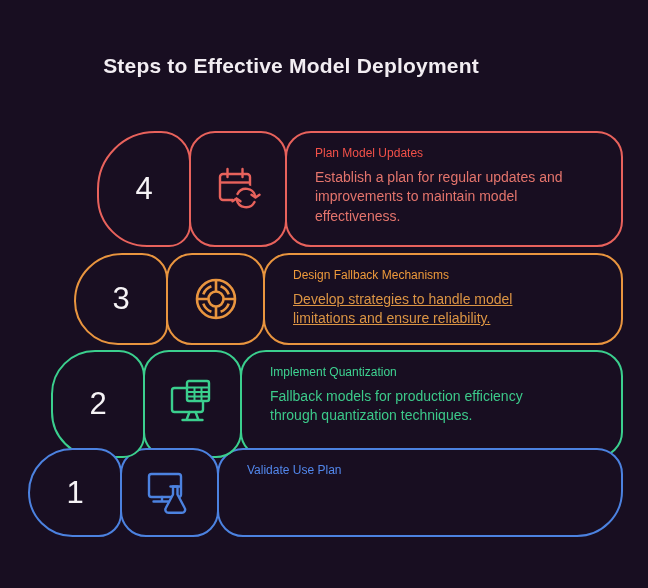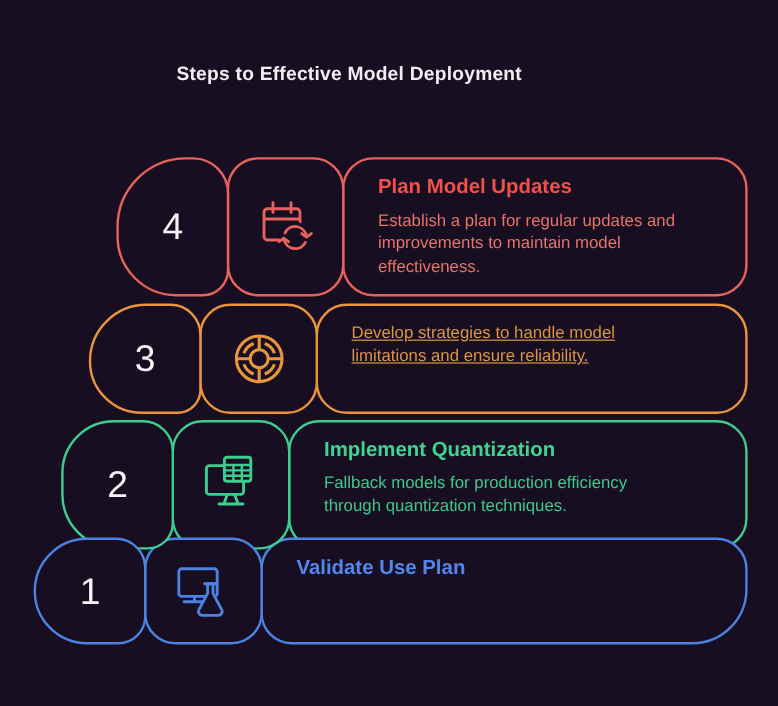--- a/index.html
+++ b/index.html
@@ -7,21 +7,21 @@
     width:648px; height:588px;
     background:#180e21;
     font-family:"Liberation Sans", sans-serif;
     overflow:hidden; position:relative;
   }
   .stage { position:absolute; inset:0; width:648px; height:588px; }
 
   .main-title {
     position:absolute; top:54px; left:0; width:582px;
     text-align:center; color:#f2edf2;
-    font-size:16px; font-weight:bold; letter-spacing:.2px;
+    font-size:21px; font-weight:bold; letter-spacing:.2px;
   }
 
   .row { position:absolute; left:0; width:648px; }
   .r4 { top:131px; height:116px; }
   .r3 { top:253px; height:92px;  }
   .r2 { top:350px; height:108px;  }
   .r1 { top:448px; height:89px;  }
 
   .bubble {
     position:absolute; top:0; bottom:0;
@@ -50,21 +50,21 @@
     position:absolute; top:0; bottom:0;
     background:#180e21; border:2px solid; border-radius:26px;
     z-index:1; box-sizing:border-box;
     padding:13px 20px 0 28px;
   }
   .r4 .card { left:285px; width:338px; }
   .r3 .card { left:263px; width:360px; }
   .r2 .card { left:240px; width:383px; }
   .r1 .card { left:217px; width:406px; border-radius:26px 26px 46px 26px; }
 
-  .card h2 { margin:0 0 8px 0; font-size:17px; font-weight:bold; }
+  .card h2 { margin:0 0 8px 0; font-size:12px; font-weight:normal; }
   .card p  { margin:0; font-size:14px; line-height:1.38; }
   .r4 .card p { max-width:308px; }
   .r3 .card p { max-width:262px;text-decoration:underline; }
   .r2 .card p { max-width:300px; }
   .r1 .card p { max-width:362px; }
 
   .icon { width:56px; height:56px; display:block; }
   .icon path, .icon rect, .icon circle, .icon line { vector-effect:non-scaling-stroke; }
 </style>
 </head>
@@ -92,20 +92,21 @@
         <path d="M26.5 37.5 l4 2.8 M26.5 37.5 l-4 2.8" stroke="currentColor" stroke-width="2.4" stroke-linecap="round"></path>
       </svg>
     </div>
     <div class="bubble" style="border-color: rgb(232, 98, 92);">
       <span class="num">4</span>
     </div>
   </div>
 
   <div class="row r3">
     <div class="card" style="border-color: rgb(233, 149, 63);">
+      <h2 style="color: rgb(238, 154, 59);">Design Fallback Mechanisms</h2>
       <p style="color: rgb(220, 149, 68);">Develop strategies to handle model limitations and ensure reliability.</p>
     </div>
     <div class="channel" style="border-color: rgb(233, 149, 63);">
       <svg class="icon" viewBox="0 0 56 56" fill="none" style="color: rgb(233, 149, 63);">
         <circle cx="28" cy="28" r="19" stroke="currentColor" stroke-width="2.6"></circle>
         <circle cx="28" cy="28" r="7.5" stroke="currentColor" stroke-width="2.6"></circle>
         <path d="M28 9 V20.5 M28 47 V35.5 M9 28 H20.5 M47 28 H35.5" stroke="currentColor" stroke-width="2.6"></path>
         <path d="M32.6 15.3 A13.5 13.5 0 0 1 40.7 23.4" stroke="currentColor" stroke-width="2.6"></path>
         <path d="M40.7 32.6 A13.5 13.5 0 0 1 32.6 40.7" stroke="currentColor" stroke-width="2.6"></path>
         <path d="M23.4 40.7 A13.5 13.5 0 0 1 15.3 32.6" stroke="currentColor" stroke-width="2.6"></path>

